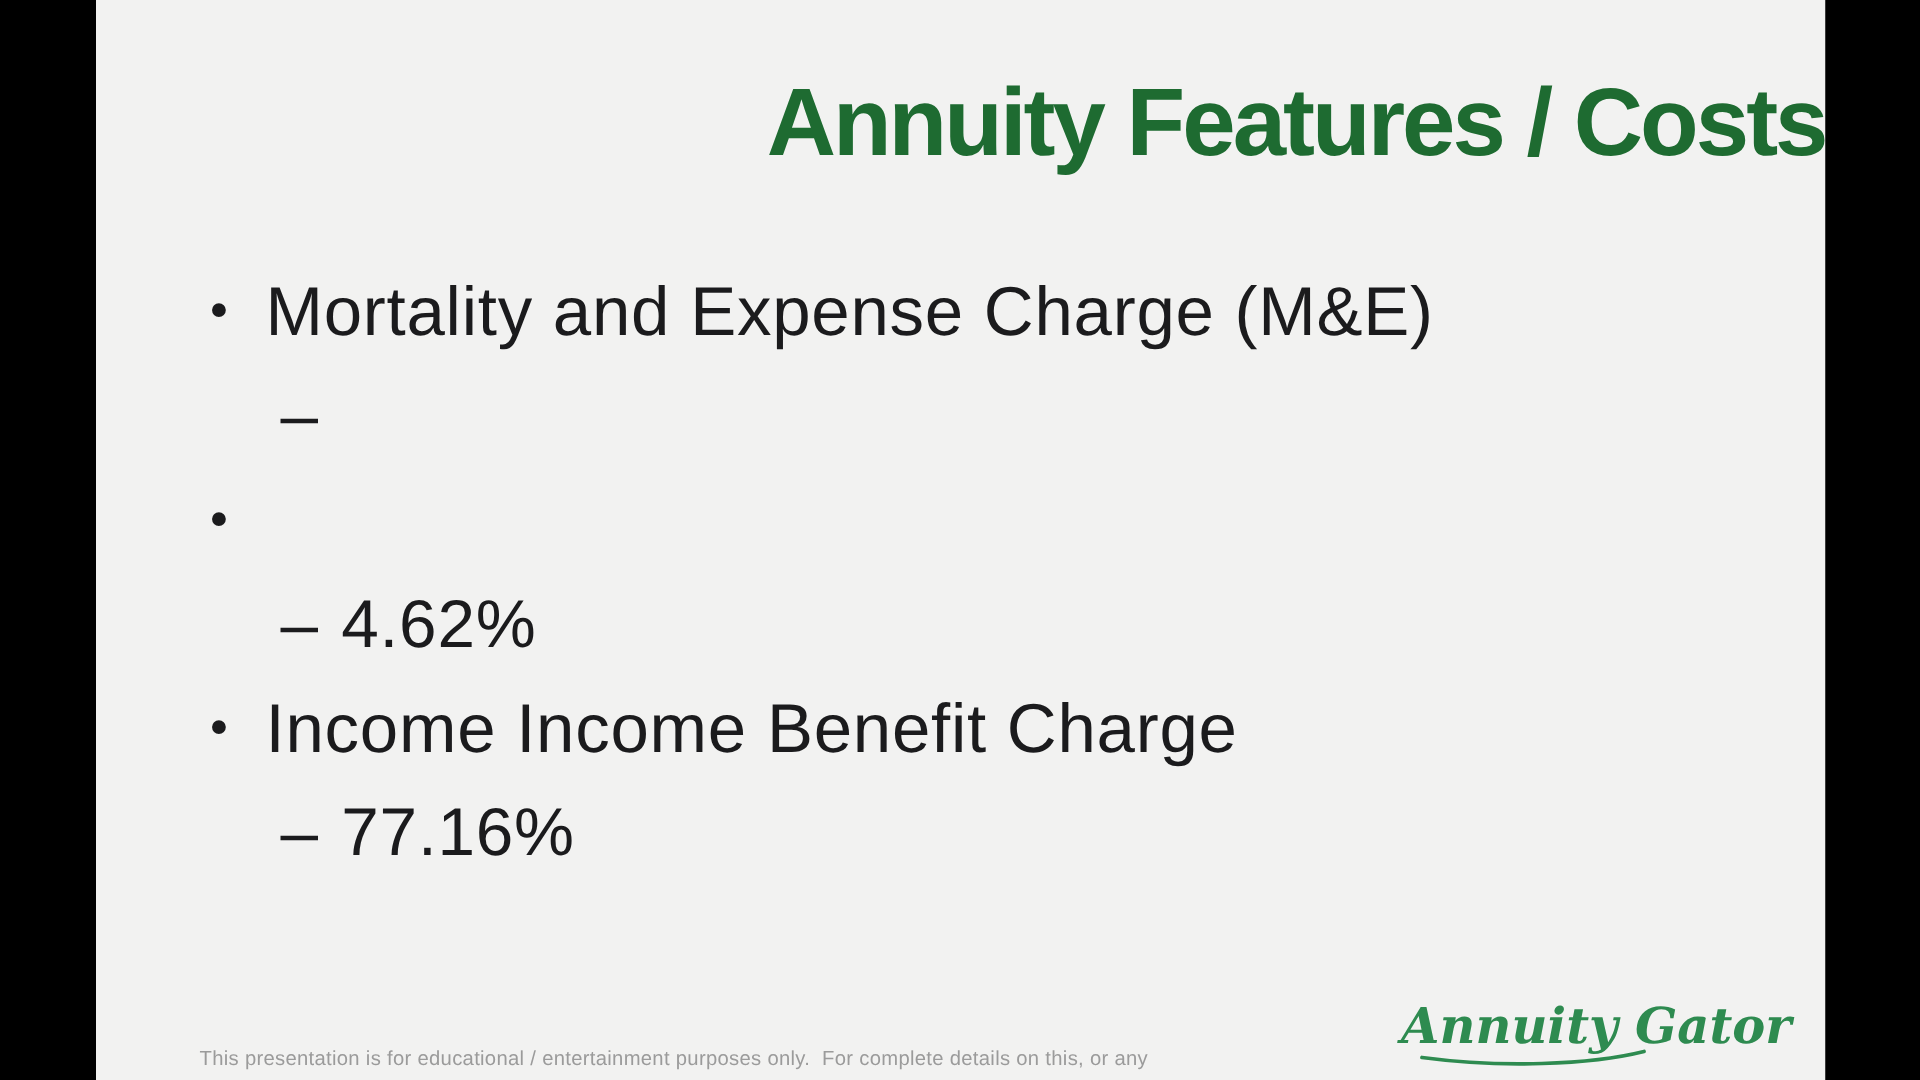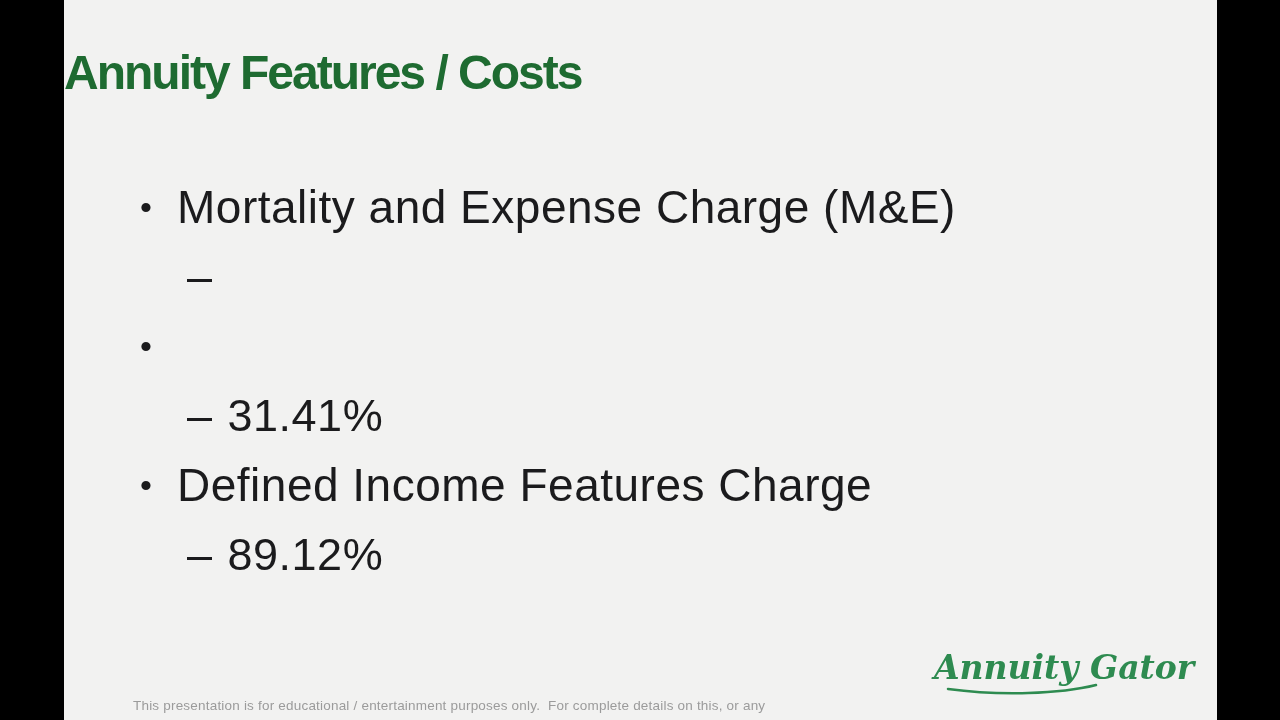--- a/index.html
+++ b/index.html
@@ -32,22 +32,22 @@
     height: 720px;
     background: var(--slide-bg, #f2f2f1);
   }
 
   .title {
     position: absolute;
     top: 48px;
     left: 0;
     width: 100%;
     margin: 0;
-    text-align: left;
-    font-size: 48px;
+    text-align: right;
+    font-size: 64px;
     font-weight: 700;
     letter-spacing: -2px;
     line-height: 1.05;
     color: var(--title-green, #1e6b31);
   }
 
   .bullets {
     position: absolute;
     left: 76px;
     top: 177px;
@@ -93,21 +93,21 @@
     font-size: 13.5px;
     line-height: 17.5px;
     color: var(--disclaimer-gray, #9b9b9b);
     letter-spacing: 0.2px;
     white-space: pre-wrap;
   }
 
   .logo {
     position: absolute;
     left: 866px;
-    top: 644px;
+    top: 660px;
     width: 278px;
     height: 52px;
   }
   .logo svg text {
     font-family: "DejaVu Serif", serif;
     font-style: italic;
     font-weight: bold;
   }
 </style>
 </head>
@@ -131,32 +131,32 @@
           <span class="dash">–</span>
         </div>
       </div>
 
       <div class="bullet-group">
         <div class="main-line">
           <span class="dot">•</span>
         </div>
         <div class="sub-line">
           <span class="dash">–</span>
-          <span class="value">31.41%</span>
+          <span class="value">4.62%</span>
         </div>
       </div>
 
       <div class="bullet-group">
         <div class="main-line">
           <span class="dot">•</span>
-          <span class="label">Defined Income Features Charge</span>
+          <span class="label">Income Income Benefit Charge</span>
         </div>
         <div class="sub-line">
           <span class="dash">–</span>
-          <span class="value">89.12%</span>
+          <span class="value">77.16%</span>
         </div>
       </div>
 
     </div>
 
     <div class="disclaimer">
       <div>This presentation is for educational / entertainment purposes only.  For complete details on this, or any</div>
       
       
     </div>

